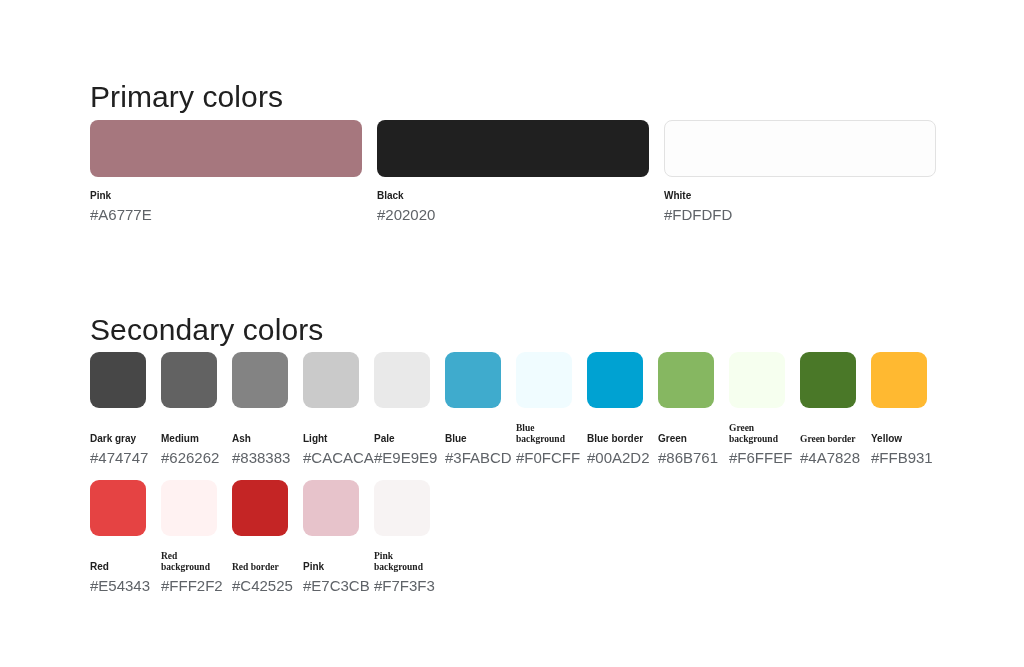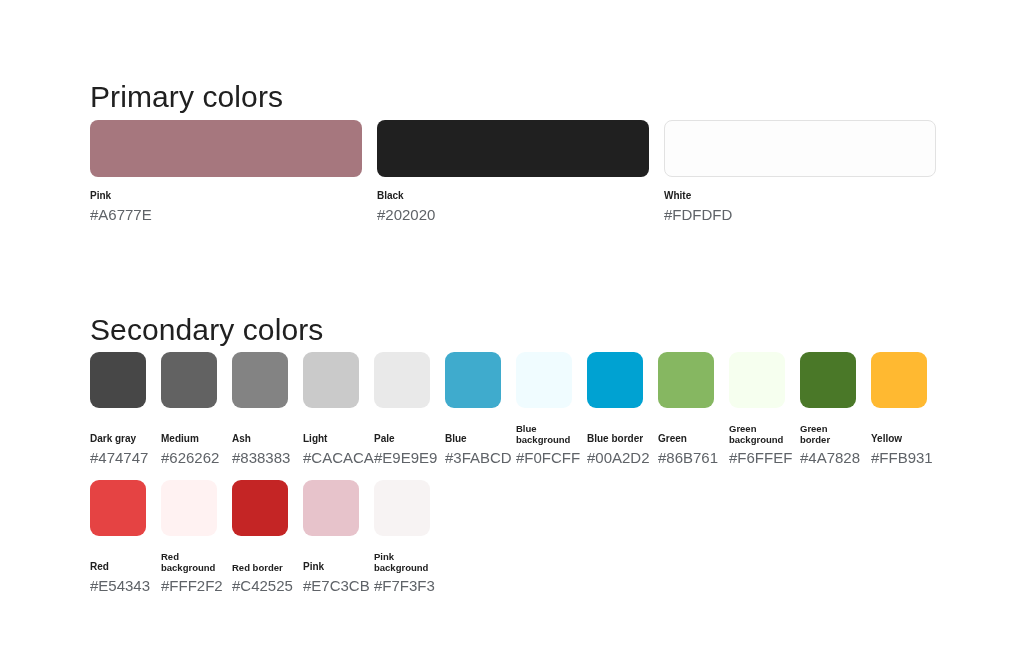--- a/index.html
+++ b/index.html
@@ -101,20 +101,21 @@
     font-size: 10px;
     font-weight: bold;
     color: #202020;
     line-height: 13px;
     white-space: nowrap;
   }
   .swatch-name.two-line {
     font-size: 9.5px;
     line-height: 11px;
     white-space: normal;
+    font-family: Liberation Serif, serif;
   }
   .swatch-hex {
     font-size: 15px;
     font-weight: normal;
     color: #5F6368;
     line-height: 13px;
     margin-top: 6px;
     white-space: nowrap;
   }
   .sec-meta .swatch-hex { }

